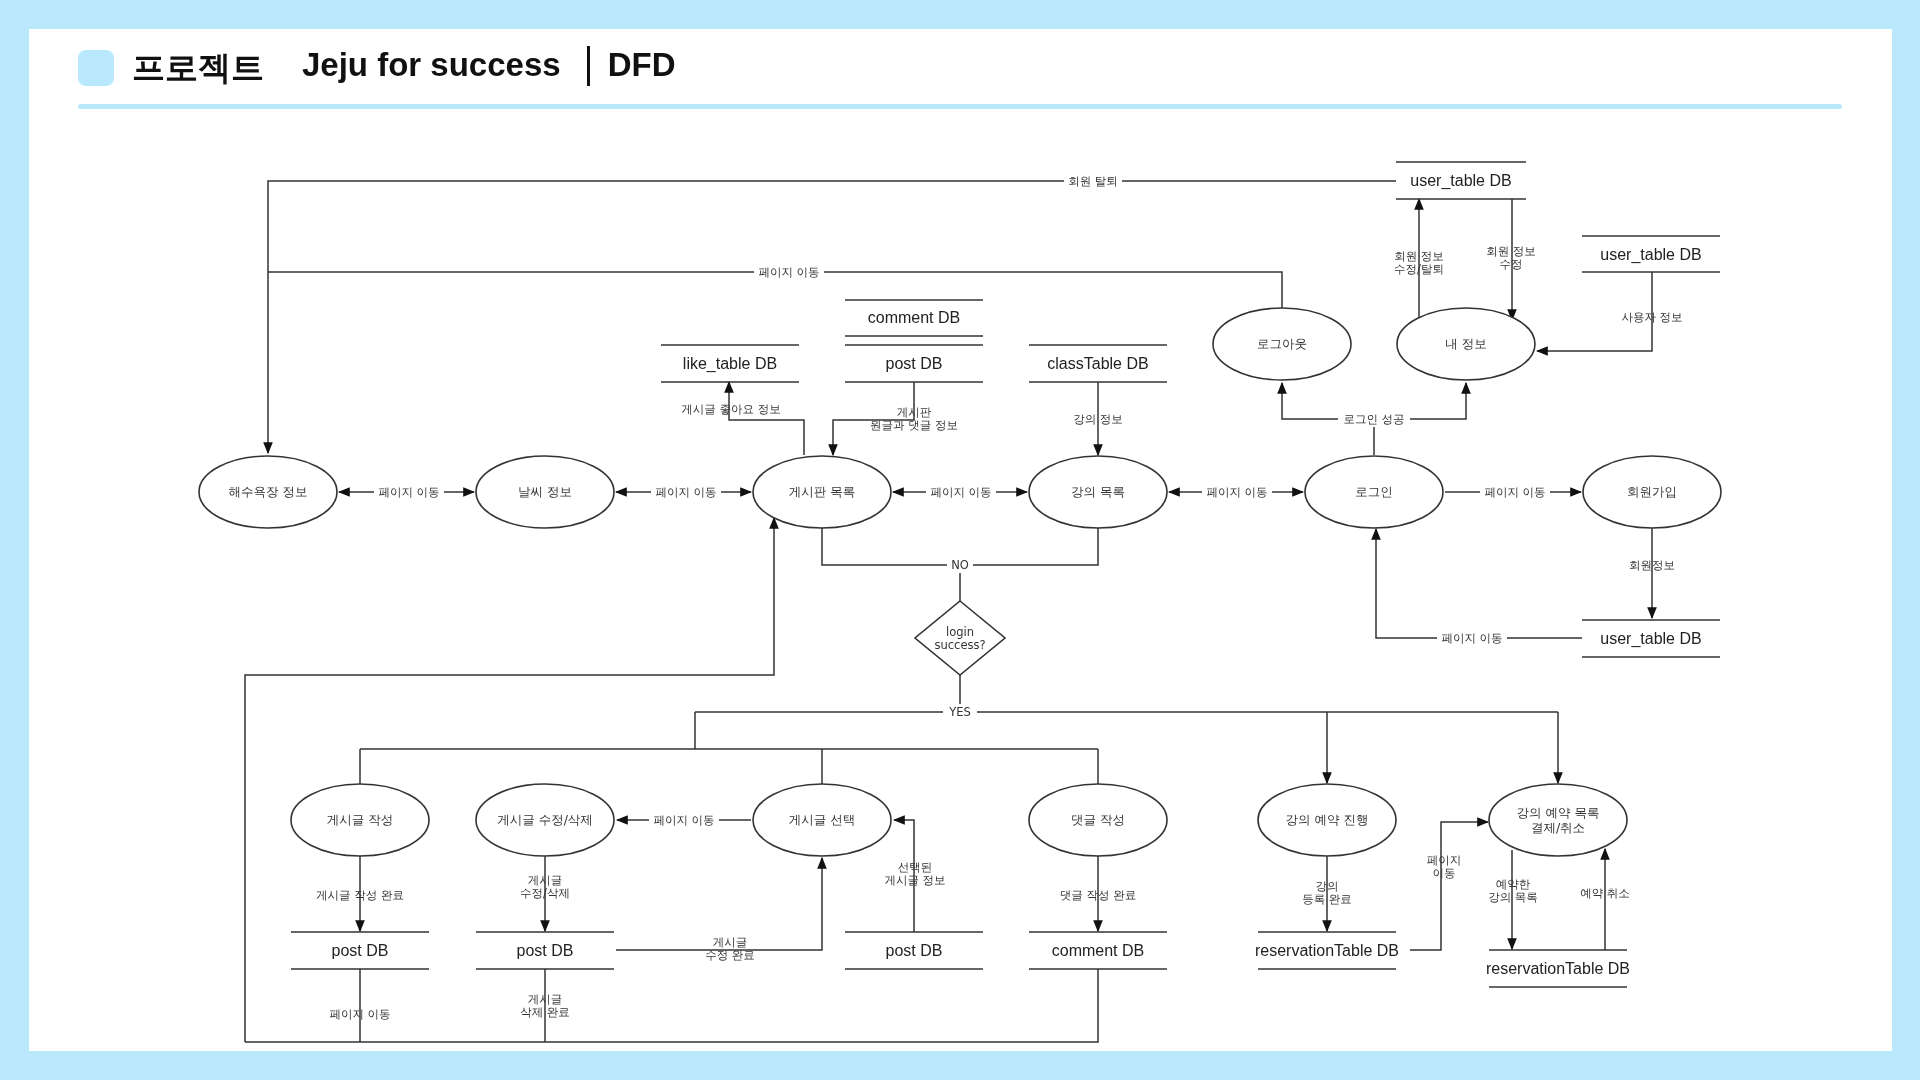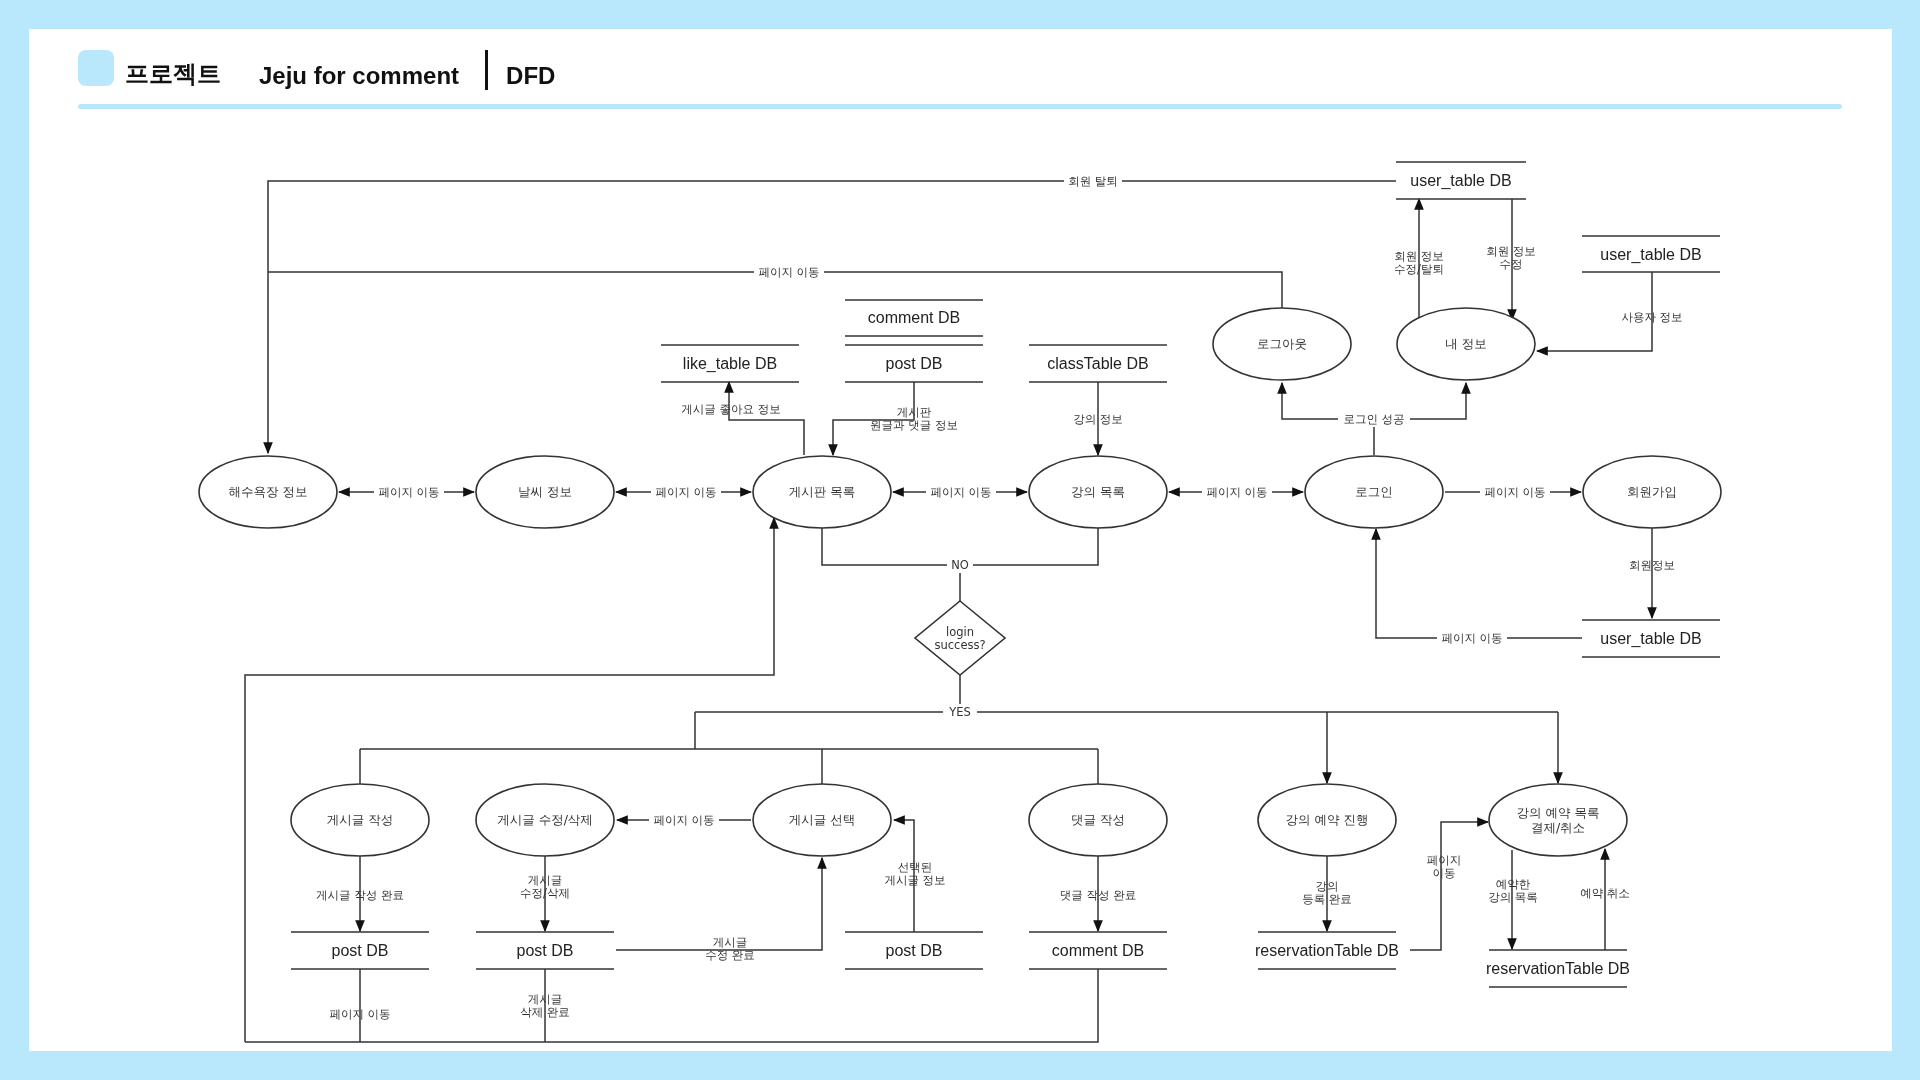--- a/index.html
+++ b/index.html
@@ -1,38 +1,38 @@
 <!DOCTYPE html>
 <html><head>
 <meta charset="utf-8">
 <style>
   html, body { margin:0; padding:0; }
   body { width:1920px; height:1080px; background:#b9e7fc; position:relative; overflow:hidden;
          font-family:"DejaVu Sans","Liberation Sans",sans-serif; }
   .panel { position:absolute; left:29px; top:29px; width:1863px; height:1022px; background:#ffffff; }
   .title-square { position:absolute; left:78px; top:50px; width:36px; height:36px; border-radius:8px; background:#b9e7fc; }
-  .title { position:absolute; left:125px; top:46px; height:44px; display:flex; align-items:flex-end;
-           font-family:"Liberation Sans","DejaVu Sans",sans-serif; font-weight:bold; font-size:24px; color:#111; white-space:nowrap; }
+  .title { position:absolute; left:132px; top:46px; height:44px; display:flex; align-items:flex-start;
+           font-family:"Liberation Sans","DejaVu Sans",sans-serif; font-weight:bold; font-size:33px; color:#111; white-space:nowrap; }
   .title .t-project { margin-right:38px; }
   .title .t-sep { display:inline-block; width:3px; height:40px; background:#111; margin:0 18px 0 26px; }
   .underline { position:absolute; left:78px; top:104px; width:1764px; height:5px; border-radius:3px; background:#b9e7fc; }
   svg.dfd { position:absolute; left:0; top:0; }
   svg.dfd text { font-family:"DejaVu Sans","Liberation Sans",sans-serif; fill:#333; }
   .lbl { font-size:11.5px; }
   .node-t { font-size:12.5px; }
   .db-t { font-family:"Liberation Sans","DejaVu Sans",sans-serif !important; font-size:16px; fill:#222 !important; }
 </style>
 </head>
 <body>
 
 <div class="panel"></div>
 <div class="title-square"></div>
 <div class="title">
   <span class="t-project">프로젝트</span>
-  <span>Jeju for comment</span>
+  <span>Jeju for success</span>
   <span class="t-sep"></span>
   <span>DFD</span>
 </div>
 <div class="underline"></div>
 
 <svg class="dfd" width="1920" height="1080">
   <defs>
     <marker id="ah" viewBox="0 0 10 10" refX="9" refY="5" markerWidth="8" markerHeight="8" orient="auto-start-reverse">
       <path d="M0,1 L10,5 L0,9 z" fill="#111"></path>
     </marker>

